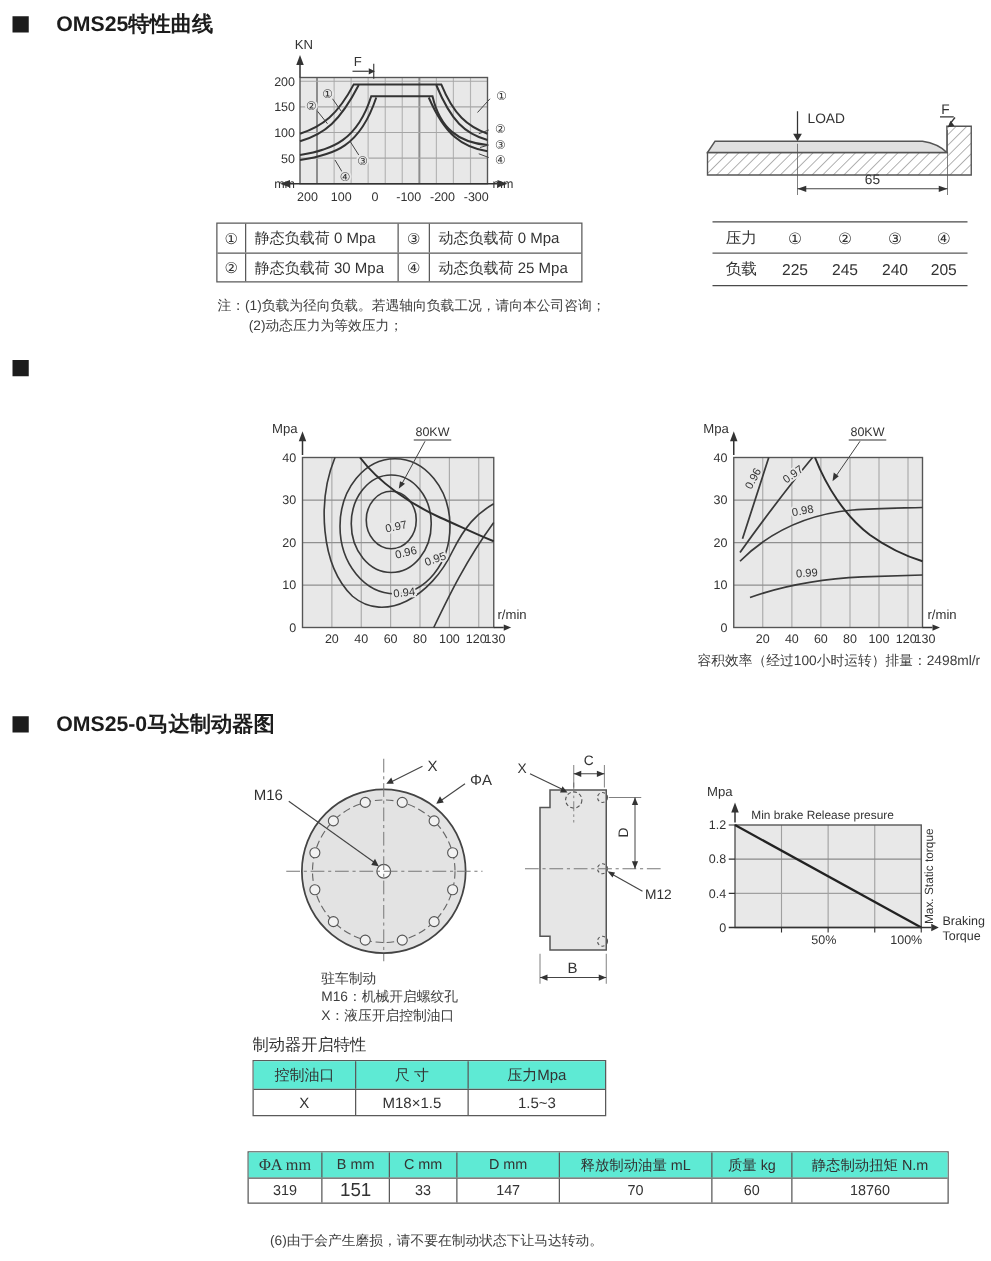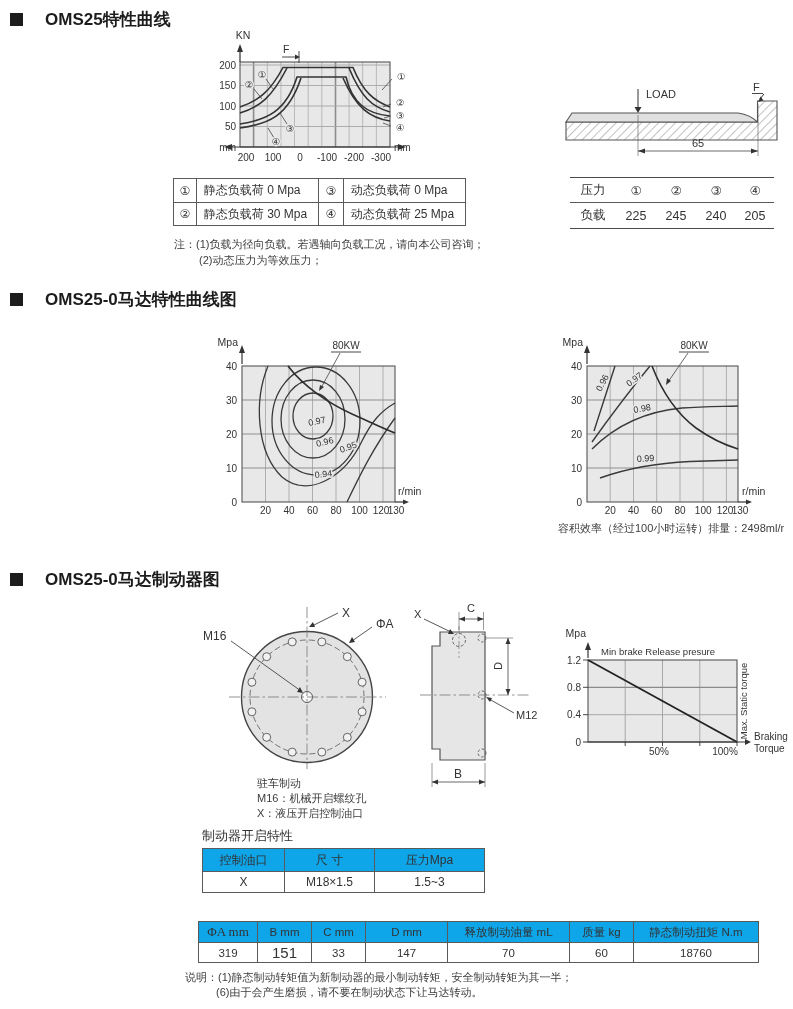--- a/index.html
+++ b/index.html
@@ -11,21 +11,21 @@
   .note{font-size:11px;color:#3d3d3d;white-space:nowrap;}
   .caption{font-size:11px;color:#3d3d3d;white-space:nowrap;}
   .mini-title{font-size:13px;color:#333;}
   
   .tborder{box-sizing:border-box;border:1px solid #5a5a5a;}
   .trow{display:flex;box-sizing:border-box;}
   .tcell{box-sizing:border-box;display:flex;align-items:center;justify-content:center;
          font-size:12px;color:#333;overflow:hidden;white-space:nowrap;}
   .bl{border-left:1px solid #5a5a5a;}
   .bt{border-top:1px solid #5a5a5a;}
-  .shade{background:#0ea5e9;}
+  .shade{background:#5eead4;}
   .left-pad{justify-content:flex-start;padding-left:7px;}
   
   .hrule-table{box-sizing:border-box;border-top:1.5px solid #4a4a4a;border-bottom:1.5px solid #4a4a4a;}
   .hrule-table .trow.first{border-bottom:1px solid #5a5a5a;}
   svg{position:absolute;overflow:visible;}
   svg text{font-family:"Liberation Sans","DejaVu Sans",sans-serif;fill:#333;}
   .halo{paint-order:stroke;stroke:#e8e8e8;stroke-width:3px;}
 </style>
 </head>
 <body>
@@ -155,21 +155,20 @@
       <div class="tcell" style="width:46px;font-size:12.5px;">负载</div>
       <div class="tcell" style="width:40px;font-size:12.5px;">225</div>
       <div class="tcell" style="width:40px;font-size:12.5px;">245</div>
       <div class="tcell" style="width:40px;font-size:12.5px;">240</div>
       <div class="tcell" style="width:38px;font-size:12.5px;">205</div>
     </div>
   </div>
 
   <div class="abs sec-title" style="left:10px;top:288px;">
     <span class="sq"></span>
-    <span>OMS25-0马达特性曲线图</span>
   </div>
 
   <svg style="left:205px;top:328px;" width="255" height="192" viewBox="205 328 255 192">
     <rect x="242" y="366" width="153" height="136" fill="#e8e8e8"></rect>
     <path d="M265.5,366V502M289,366V502M312.5,366V502M336,366V502M359.5,366V502M383,366V502" stroke="#a8a8a8" stroke-width="0.9" fill="none"></path>
     <path d="M242,400H395M242,434H395M242,468H395" stroke="#8f8f8f" stroke-width="1" fill="none"></path>
     <rect x="242" y="366" width="153" height="136" fill="none" stroke="#555" stroke-width="1.1"></rect>
     <line x1="242" y1="364" x2="242" y2="351" stroke="#333" stroke-width="1.2"></line>
     <polygon points="239,353 245,353 242,345" fill="#333"></polygon>
     <line x1="395" y1="502" x2="403" y2="502" stroke="#333" stroke-width="1.2"></line>
@@ -387,20 +386,17 @@
       <div class="tcell" style="width:58px;font-size:11.5px;">319</div>
       <div class="tcell bl" style="width:54px;font-size:15px;">151</div>
       <div class="tcell bl" style="width:54px;font-size:11.5px;">33</div>
       <div class="tcell bl" style="width:82px;font-size:11.5px;">147</div>
       <div class="tcell bl" style="width:122px;font-size:11.5px;">70</div>
       <div class="tcell bl" style="width:64px;font-size:11.5px;">60</div>
       <div class="tcell bl" style="width:125px;font-size:11.5px;">18760</div>
     </div>
   </div>
 
-  <div class="abs note" style="left:185px;top:970px;">
-    <span>说明：</span><span>(1)静态制动转矩值为新制动器的最小制动转矩，安全制动转矩为其一半；</span>
-  </div>
   <div class="abs note" style="left:216px;top:985px;">
     <span>(6)由于会产生磨损，请不要在制动状态下让马达转动。</span>
   </div>
 
 </div>
 
 </body></html>

